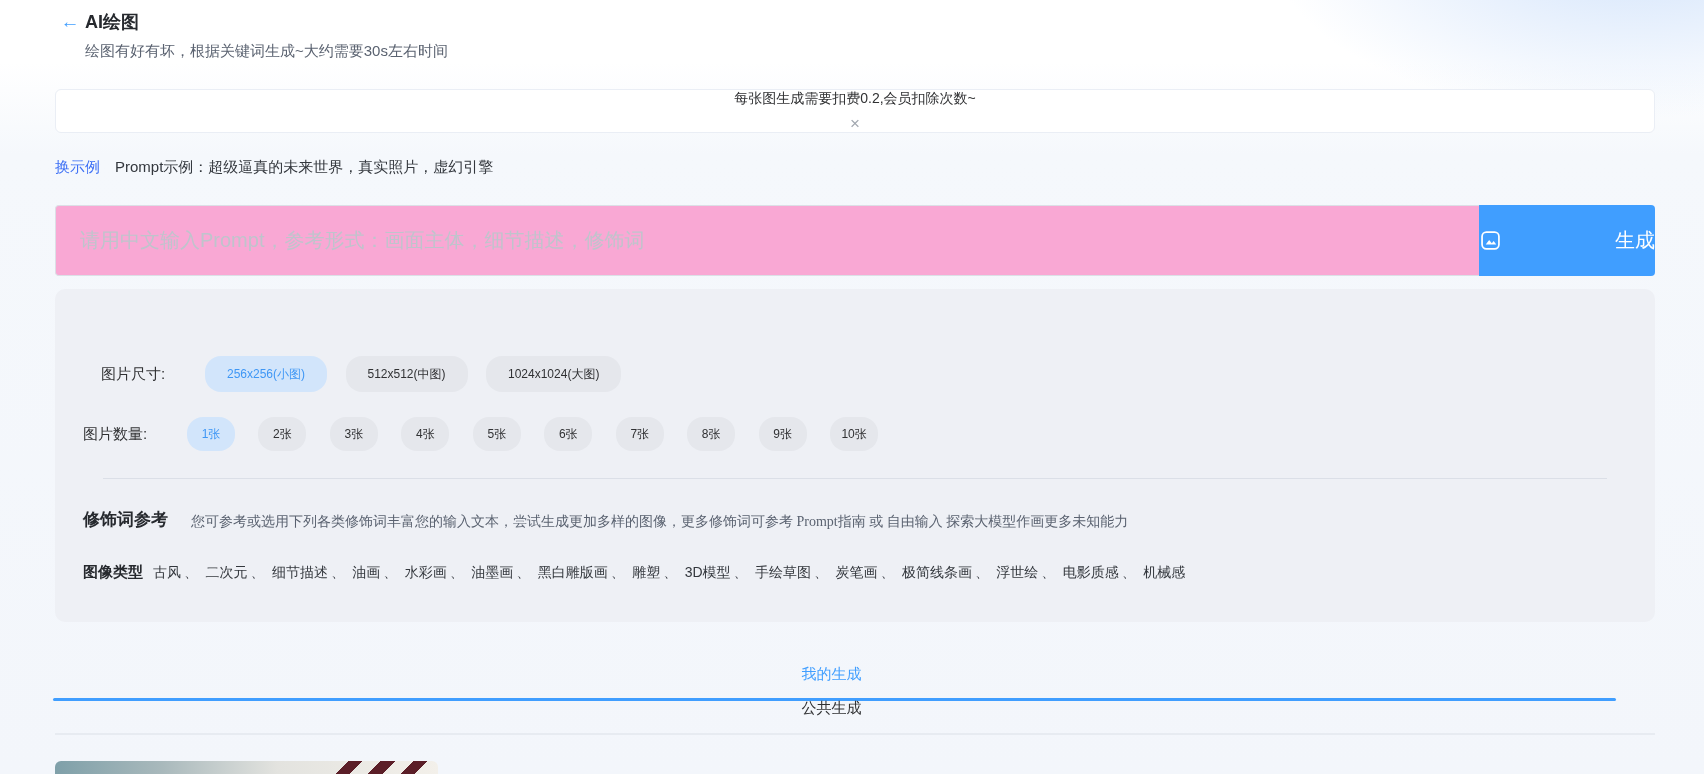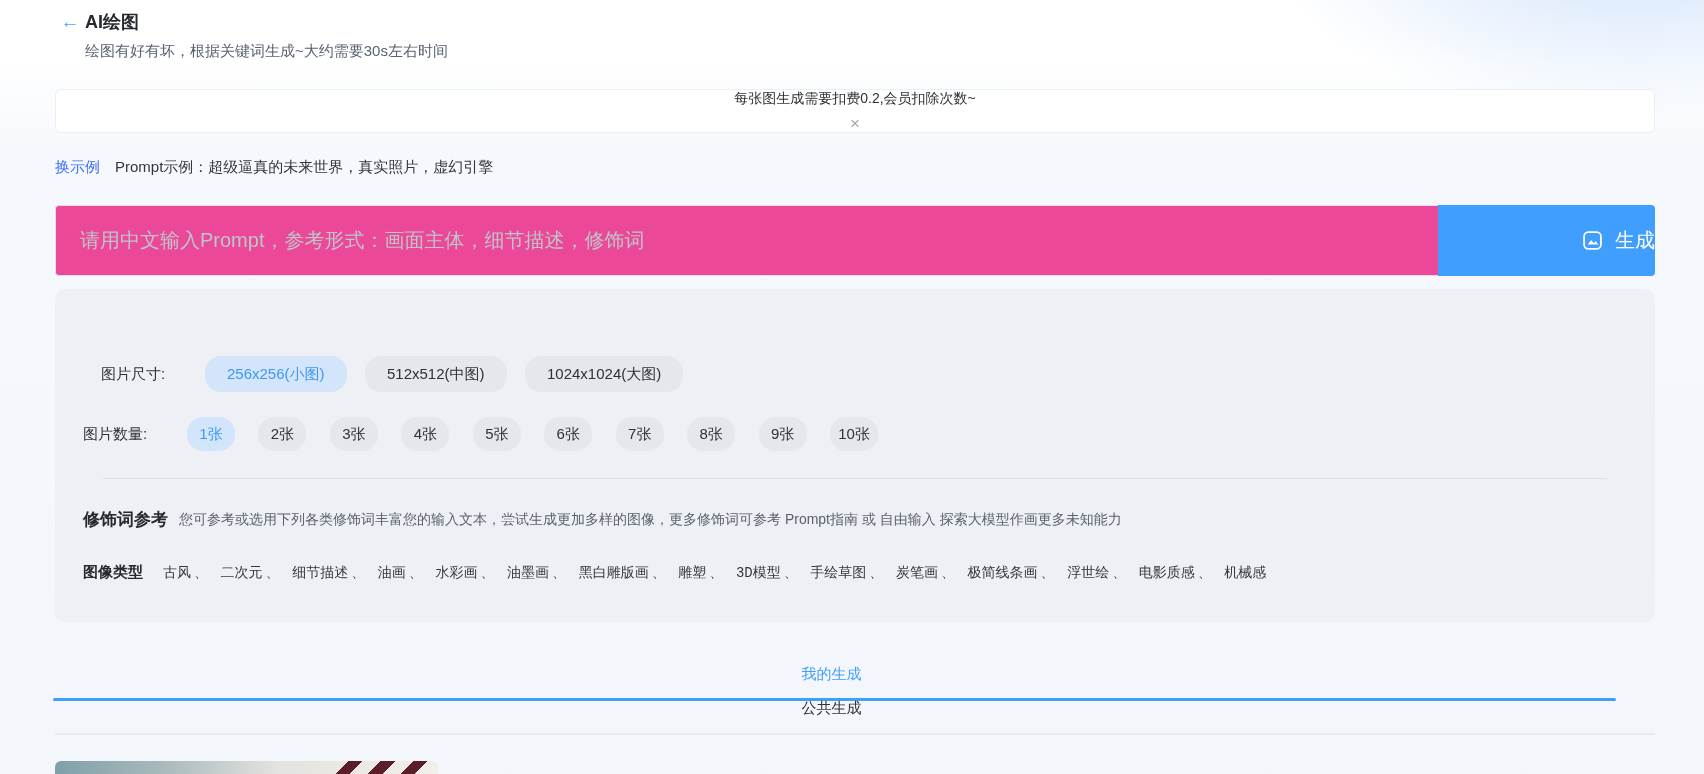--- a/index.html
+++ b/index.html
@@ -26,42 +26,42 @@
   .notice-close { background:none; border:none; color:#a2a8b0; font-size:17px; cursor:pointer; line-height:1; font-family:inherit; }
 
   
   .example-row { margin-top:25px; display:flex; align-items:center; gap:15px; font-size:15px; }
   .change-link { color:var(--link); text-decoration:none; cursor:pointer; }
   .example-text { color:#33373d; }
 
   
   .prompt-bar { margin-top:28px; display:flex; height:71px; }
   .prompt-input { flex:1; border:1px solid #dcdfe6; border-right:none; border-radius:4px 0 0 4px;
-                  font-size:20px; padding:0 24px; color:#303133; outline:none; background:#ec4899; font-family:inherit; }
+                  font-size:20px; padding:0 24px; color:#303133; outline:none; background:#f9a8d4; font-family:inherit; }
   .prompt-input::placeholder { color:#bfc4cc; }
-  .generate-btn { width:217px; background:var(--accent); color:#fff; border:none; border-radius:0 4px 4px 0;
-                  font-size:20px; display:flex; align-items:center; justify-content:flex-end; gap:11px; cursor:pointer; font-family:inherit; }
+  .generate-btn { width:176px; background:var(--accent); color:#fff; border:none; border-radius:0 4px 4px 0;
+                  font-size:20px; display:flex; align-items:center; justify-content:space-between; gap:11px; cursor:pointer; font-family:inherit; }
 
   
   .panel { margin-top:13px; background:var(--panel); border-radius:10px; padding:30px 28px 40px 28px; }
   .panel-title { font-size:17px; font-weight:bold; color:#26292e; }
   .param-row { display:flex; align-items:center; }
   .row-size { margin-top:37px;margin-left:18px; }
   .row-count { margin-top:25px; }
   .param-label { font-size:15px; color:#303133; width:104px; flex:none; }
   .pill { height:36px; border:none; border-radius:16px; background:var(--pill-bg); color:#303133;
-          font-size:15px; cursor:pointer; font-family:inherit; }
+          font-size:12px; cursor:pointer; font-family:inherit; }
   .size-pill { padding:0 22px; margin-right:14px; }
   .count-pill { width:48px; margin-right:19px; height:34px; }
   .pill.is-active { background:var(--pill-sel-bg); color:var(--pill-sel-text); }
   .divider { margin:27px 20px 0 20px; border-top:1px solid #dbdfe7; }
-  .modifier-row { margin-top:29px; display:flex; align-items:center; gap:11px; }
+  .modifier-row { margin-top:29px; display:flex; align-items:flex-end; gap:23px;font-family:Liberation Serif, serif; }
   .modifier-title { font-size:17px; font-weight:bold; color:#26292e; flex:none; }
   .modifier-desc { font-size:14px; color:#5a6270; }
-  .types-row { margin-top:32px; display:flex; align-items:baseline; gap:20px; flex-wrap:wrap;font-family:Liberation Mono, monospace; }
+  .types-row { margin-top:32px; display:flex; align-items:baseline; gap:10px; flex-wrap:wrap; }
   .types-title { font-size:15px; font-weight:bold; color:#26292e; flex:none; }
   .type-item { font-size:14px; color:#33373d; }
   .type-tag { cursor:pointer; }
   .type-sep { color:#33373d; padding:0 3px; }
   .type-item:last-child .type-sep { visibility:hidden; }
 
   
   .tabs { margin-top:43px; display:flex; border-bottom:2px solid #e7ebf1;flex-direction:column; }
   .tab { position:relative; background:none; border:none; font-size:15px; color:#303133;
          padding:0 2px 15px 2px; margin-right:47px; cursor:pointer; font-family:inherit; }

